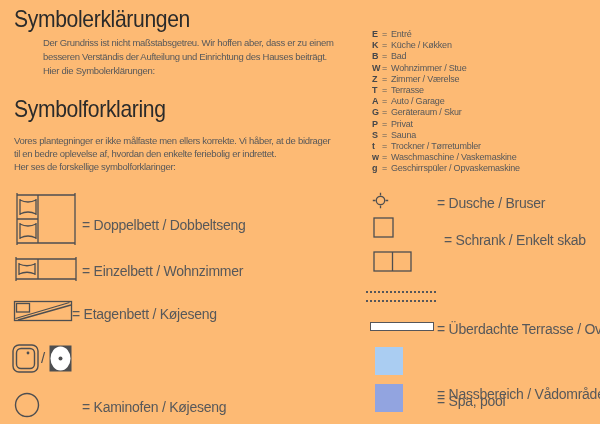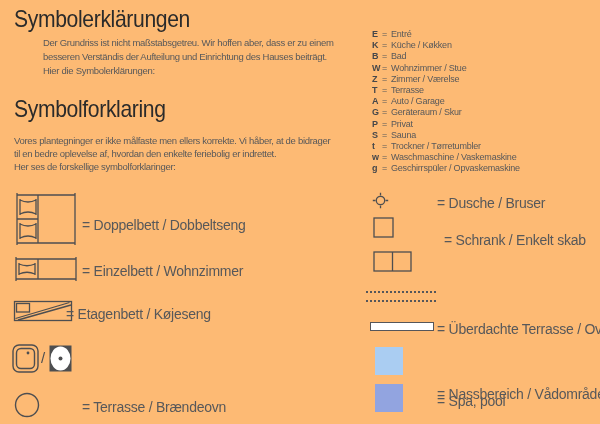--- a/index.html
+++ b/index.html
@@ -48,21 +48,21 @@
   }
   .icon { position: absolute; }
   .icon svg { display: block; }
 
   
   .li0 { left: 15px; top: 192px; }
   .ll0 { left: 82px; top: 217px; text-align: center; }
   .li1 { left: 14px; top: 256px; }
   .ll1 { left: 82px; top: 263px; }
   .li2 { left: 13px; top: 300px; }
-  .ll2 { left: 66px; top: 306px; }
+  .ll2 { left: 72px; top: 306px; }
   .li3a { left: 12px; top: 344px; }
   .slash-sep { position: absolute; left: 41px; top: 349px; font-size: 15px; color: #4d4e50; }
   .li3b { left: 49px; top: 345px; }
   .ll3 { left: 82px; top: 353px; }
   .li4 { left: 14px; top: 392px; }
   .ll4 { left: 82px; top: 399px; }
 
   
   .abbr-list {
     position: absolute;
@@ -162,21 +162,21 @@
       <ellipse cx="11.5" cy="13.5" rx="10" ry="12" fill="#ffffff"></ellipse>
       <circle cx="11.5" cy="13.5" r="2" fill="#4d4e50"></circle>
     </svg>
   </div>
 
   <div class="icon li4">
     <svg width="26" height="26" viewBox="0 0 26 26" fill="none" stroke="#4d4e50" stroke-width="1.4">
       <circle cx="13" cy="13" r="11.5"></circle>
     </svg>
   </div>
-  <div class="sym-label ll4">= Terrasse / Brændeovn</div>
+  <div class="sym-label ll4">= Kaminofen / Køjeseng</div>
 
   <div class="abbr-list">
     <div class="abbr-row">
       <span class="abbr-letter">E</span>
       <span class="abbr-eq">=</span>
       <span class="abbr-text">Entré</span>
     </div>
     <div class="abbr-row">
       <span class="abbr-letter">K</span>
       <span class="abbr-eq">=</span>

